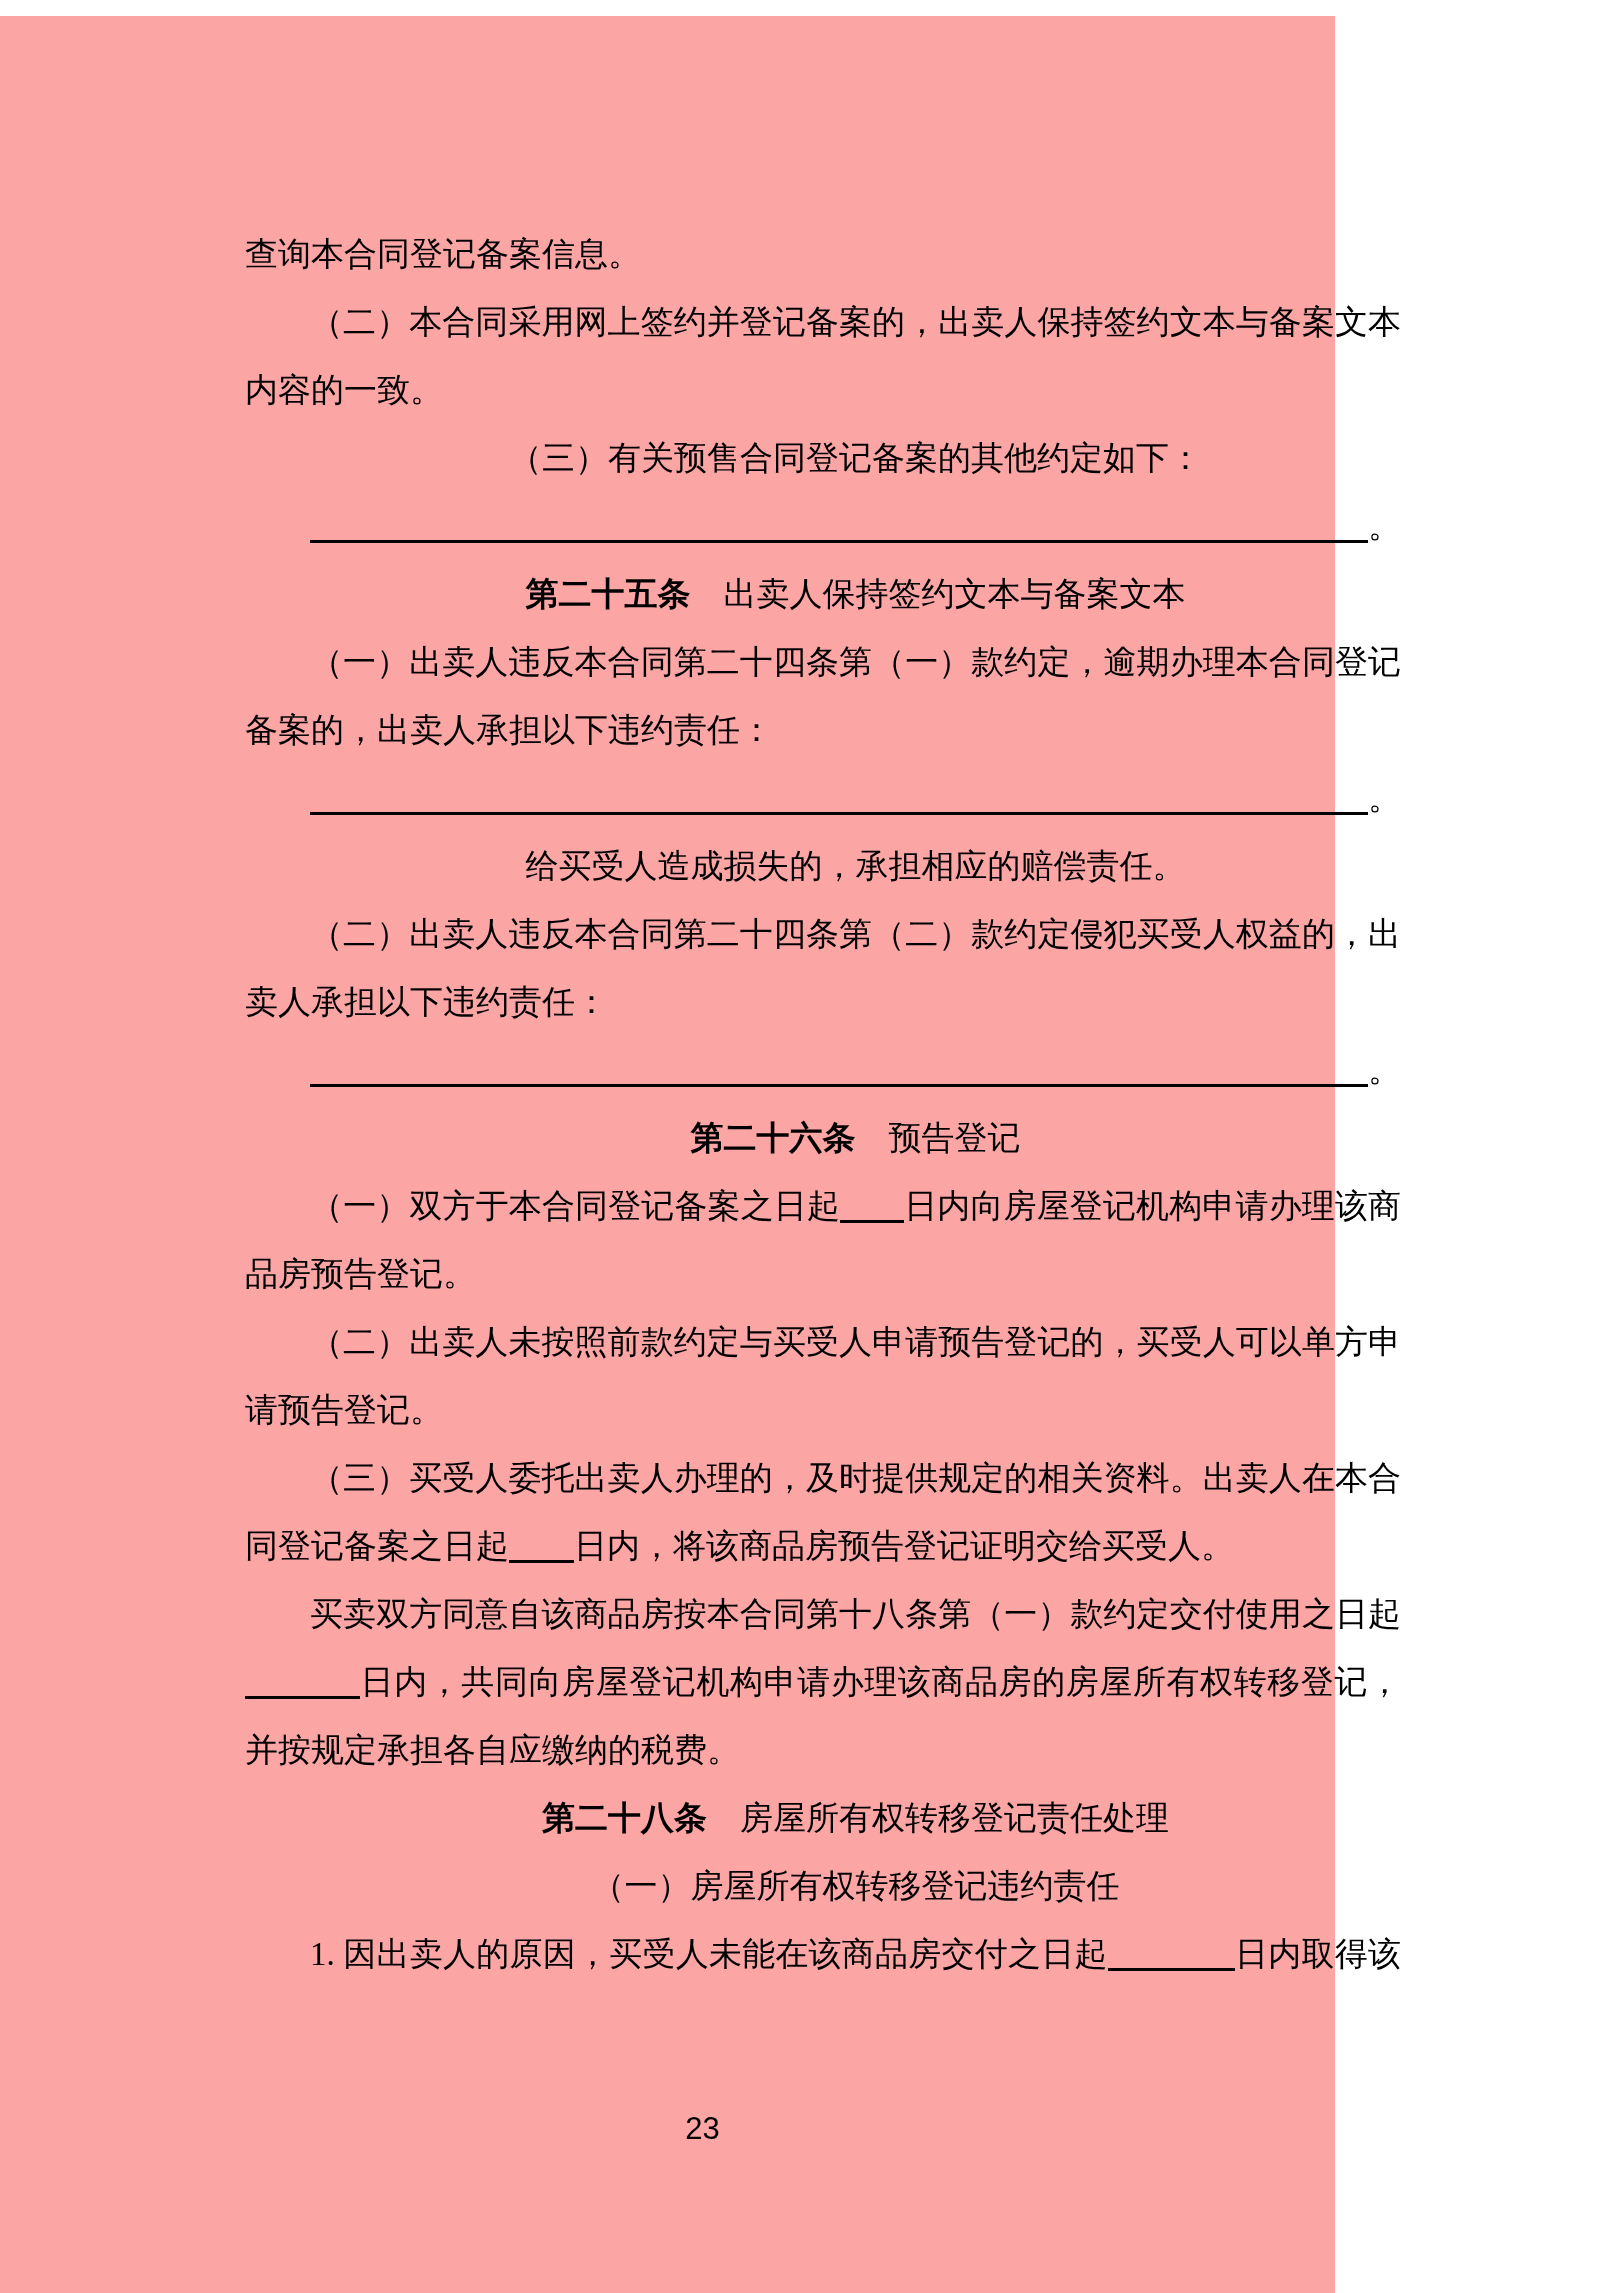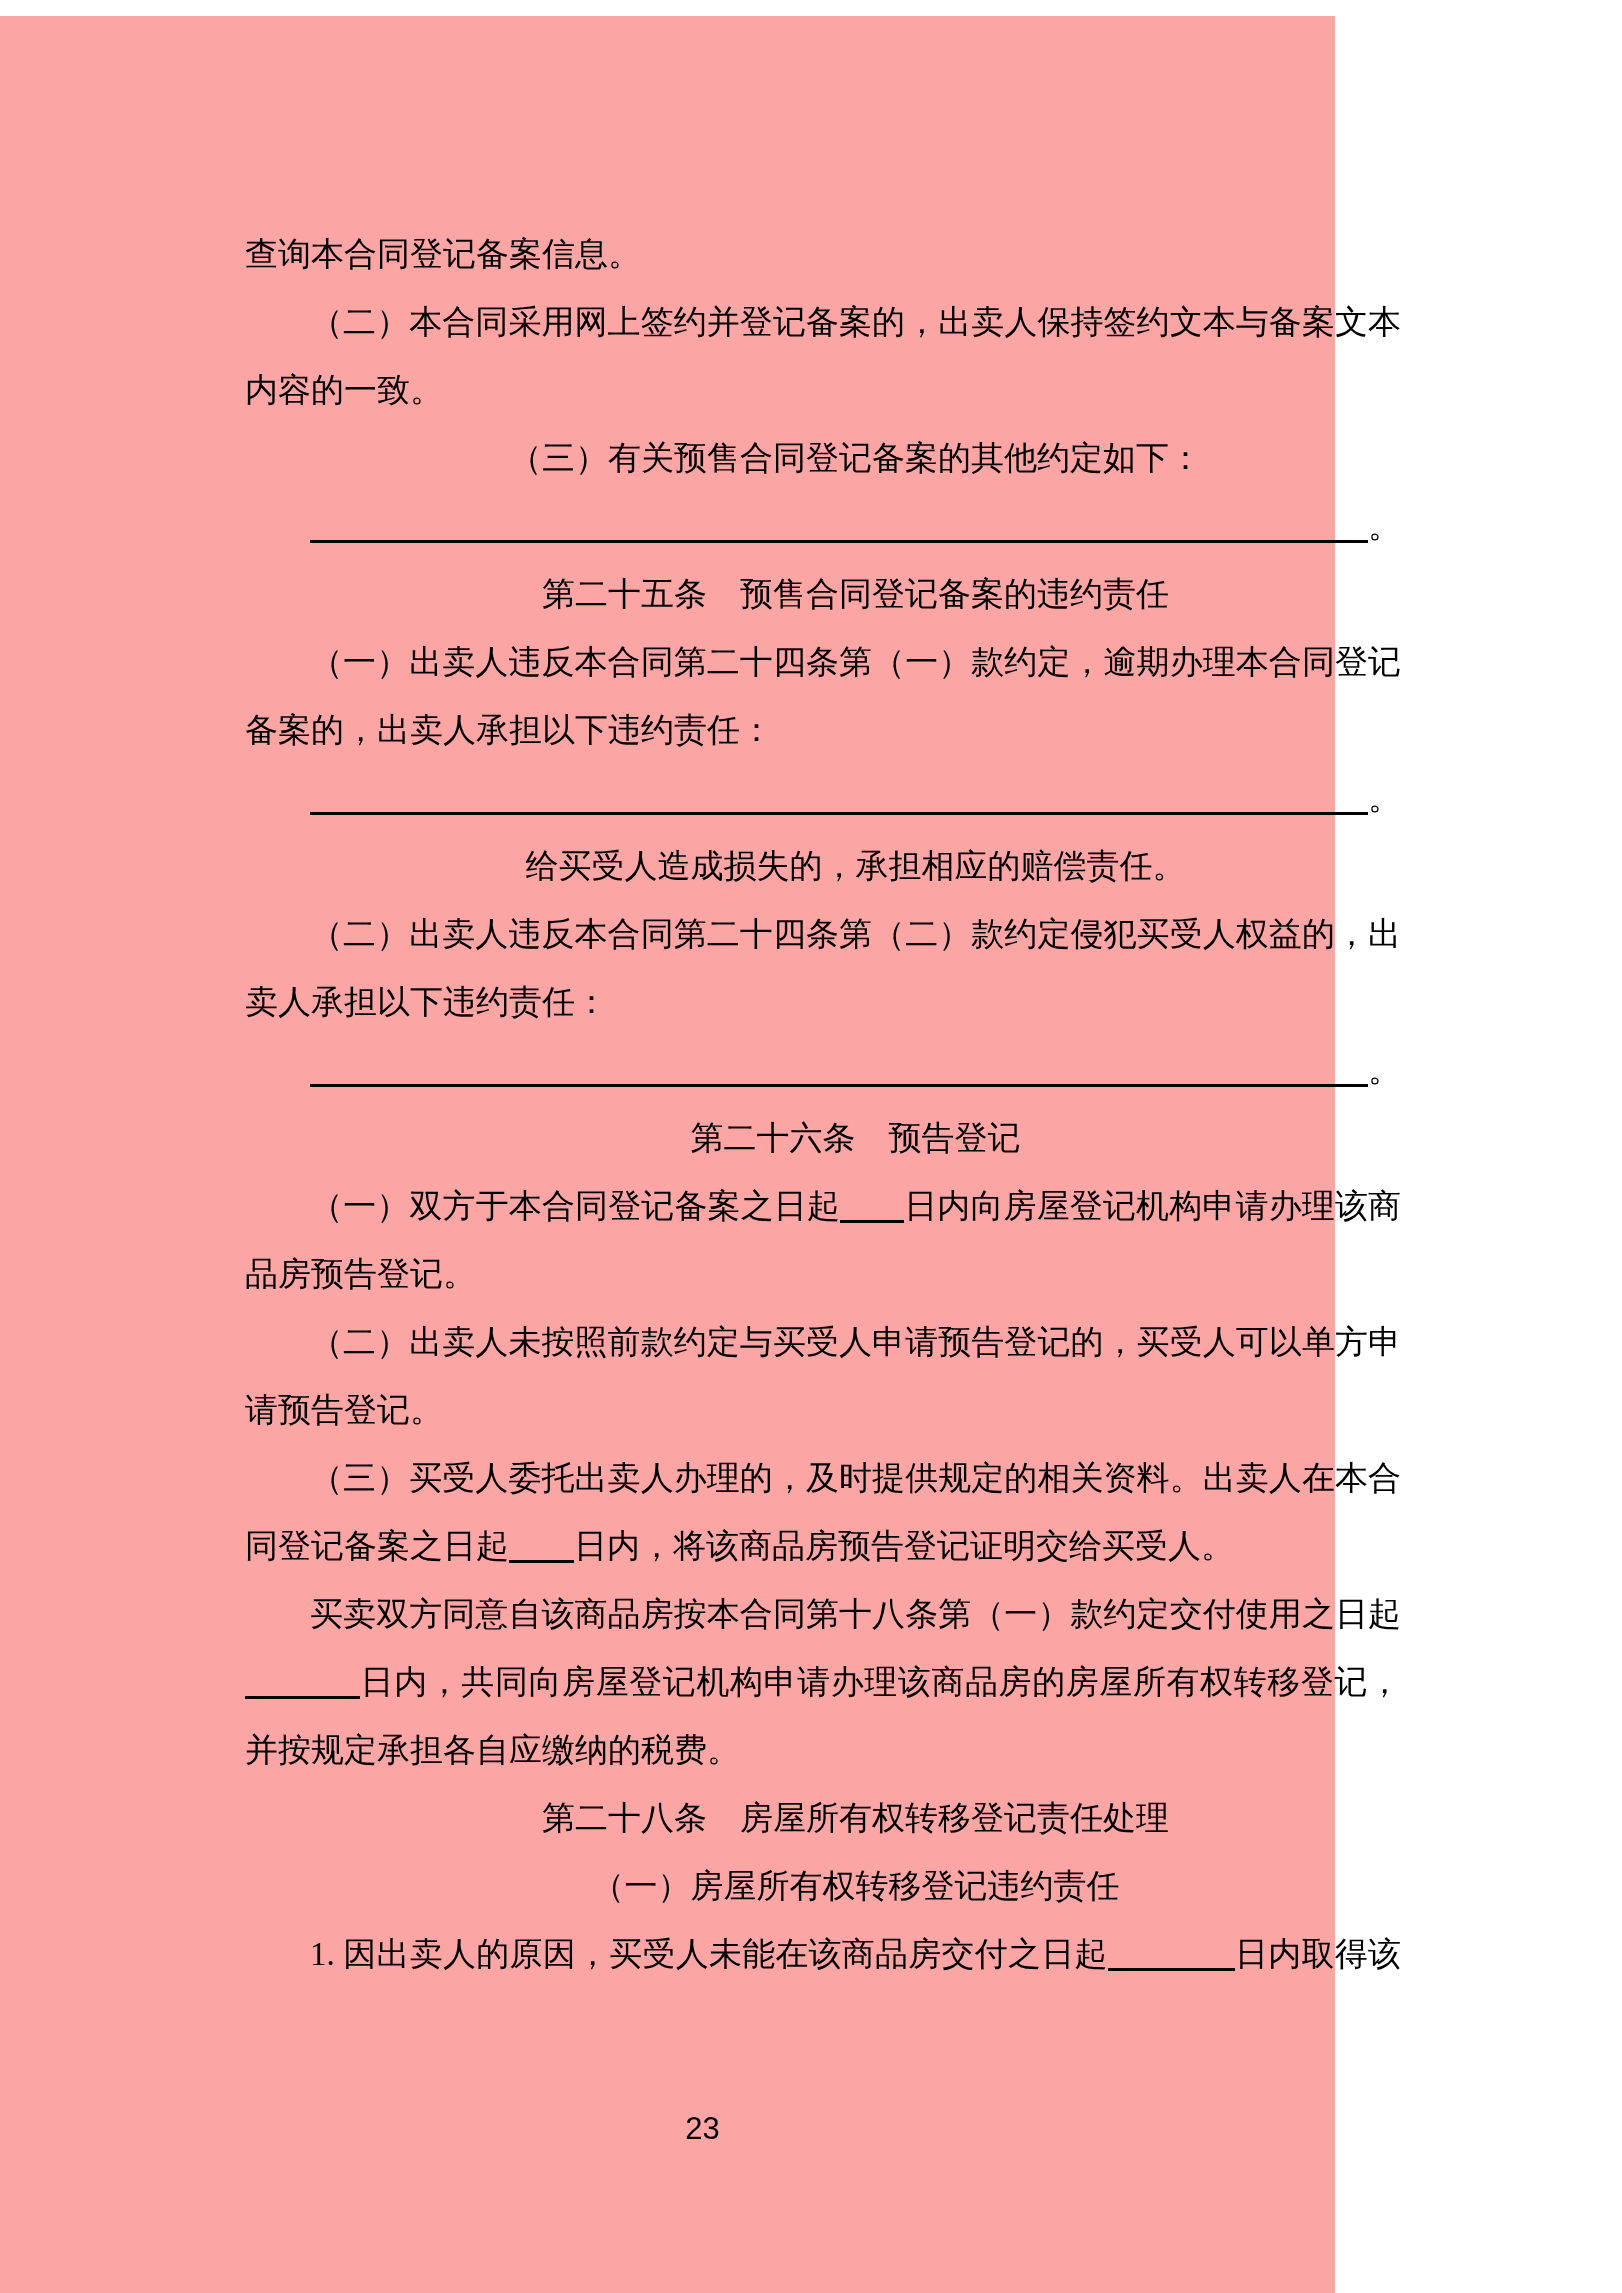--- a/index.html
+++ b/index.html
@@ -38,21 +38,21 @@
     text-align: center;
   }
   .line.justify {
     text-align: justify;
     text-align-last: justify;
   }
   .line.fill {
     white-space: nowrap;
   }
   .run-bold {
-    font-weight: normal;
+    font-weight: bold;
   }
   .blank {
     display: inline-block;
     height: 27px;
     border-bottom: 3.6px solid #000000;
     vertical-align: -6.4px;
   }
   .footer {
     position: absolute;
     left: 0;
@@ -70,21 +70,21 @@
 </head>
 <body>
 
 <div class="page">
   <div class="doc-body" id="doc-lines">
       <div class="line"><span>查询本合同登记备案信息。</span></div>
       <div class="line indent justify"><span>（二）本合同采用网上签约并登记备案的，出卖人保持签约文本与备案文本</span></div>
       <div class="line"><span>内容的一致。</span></div>
       <div class="line indent"><span>（三）有关预售合同登记备案的其他约定如下：</span></div>
       <div class="line indent fill"><span class="blank" style="width: 1058px;"></span><span>。</span></div>
-      <div class="line indent"><span class="run-bold">第二十五条</span><span>　预售合同登记备案的违约责任</span></div>
+      <div class="line indent"><span class="run-bold">第二十五条</span><span>　出卖人保持签约文本与备案文本</span></div>
       <div class="line indent justify"><span>（一）出卖人违反本合同第二十四条第（一）款约定，逾期办理本合同登记</span></div>
       <div class="line"><span>备案的，出卖人承担以下违约责任：</span></div>
       <div class="line indent fill"><span class="blank" style="width: 1058px;"></span><span>。</span></div>
       <div class="line indent"><span>给买受人造成损失的，承担相应的赔偿责任。</span></div>
       <div class="line indent justify"><span>（二）出卖人违反本合同第二十四条第（二）款约定侵犯买受人权益的，出</span></div>
       <div class="line"><span>卖人承担以下违约责任：</span></div>
       <div class="line indent fill"><span class="blank" style="width: 1058px;"></span><span>。</span></div>
       <div class="line indent"><span class="run-bold">第二十六条</span><span>　预告登记</span></div>
       <div class="line indent justify"><span>（一）双方于本合同登记备案之日起</span><span class="blank" style="width: 64px;"></span><span>日内向房屋登记机构申请办理该商</span></div>
       <div class="line"><span>品房预告登记。</span></div>

